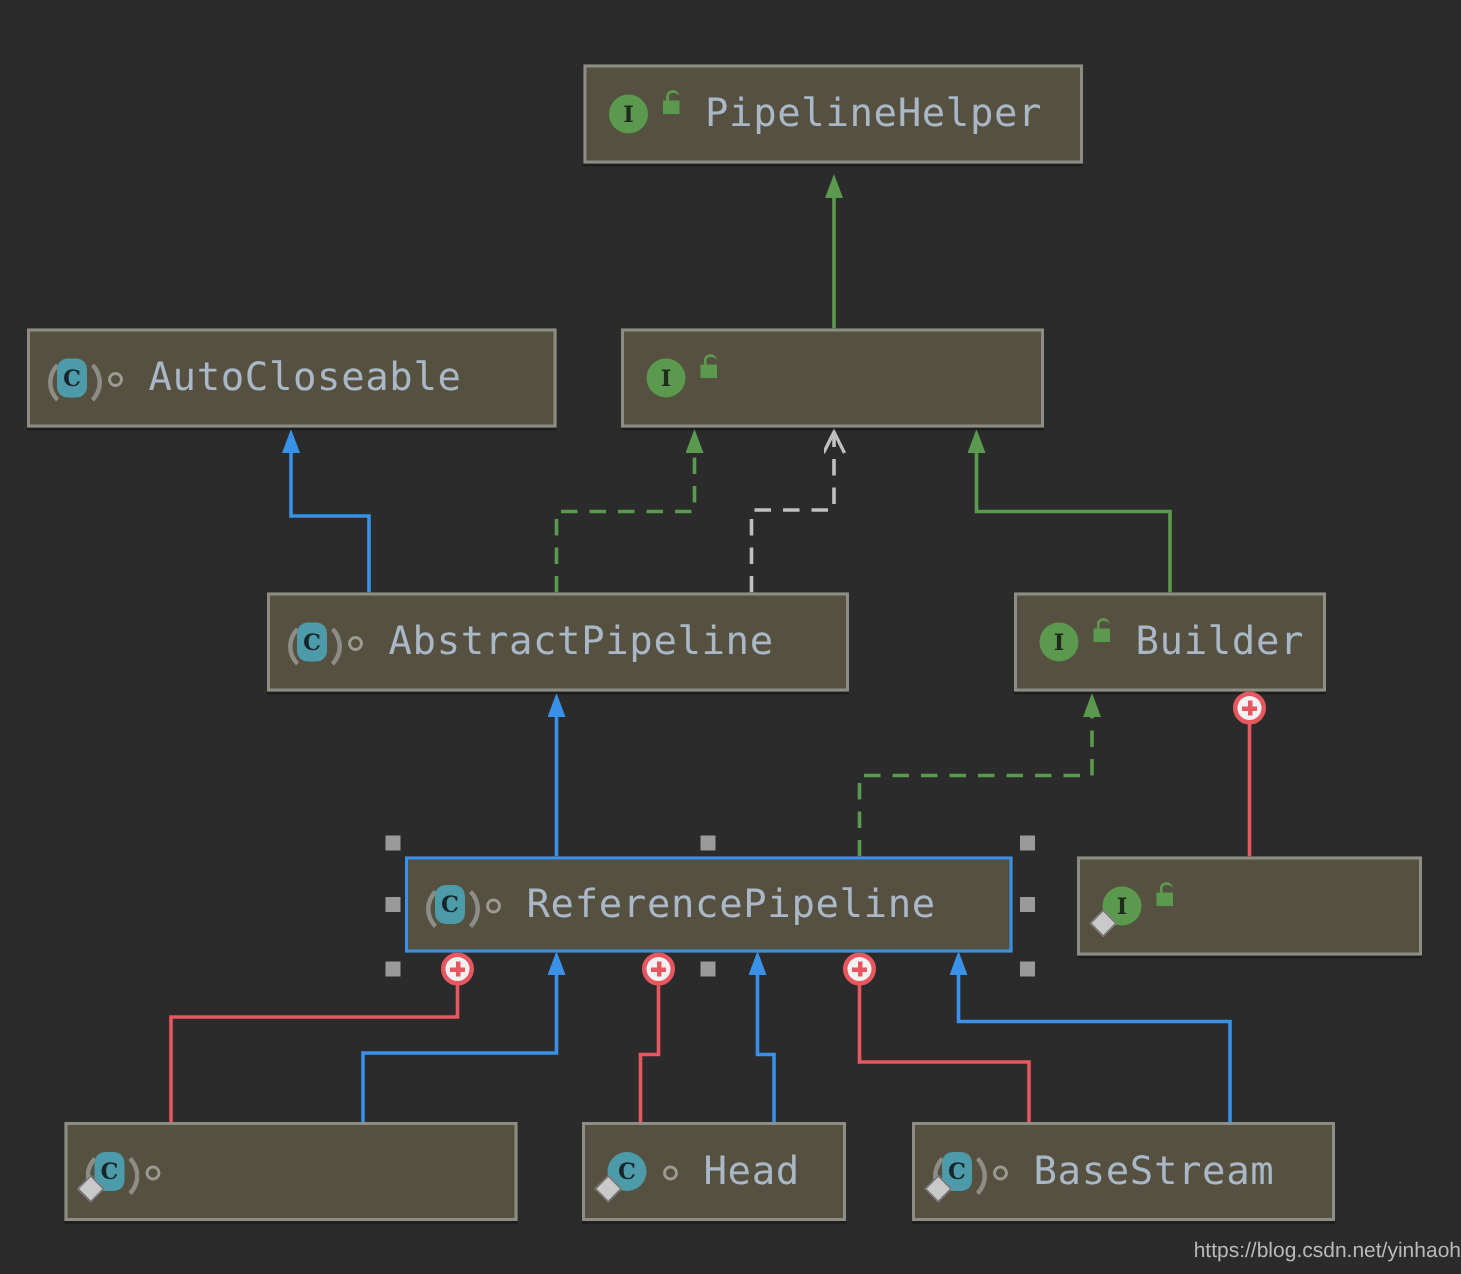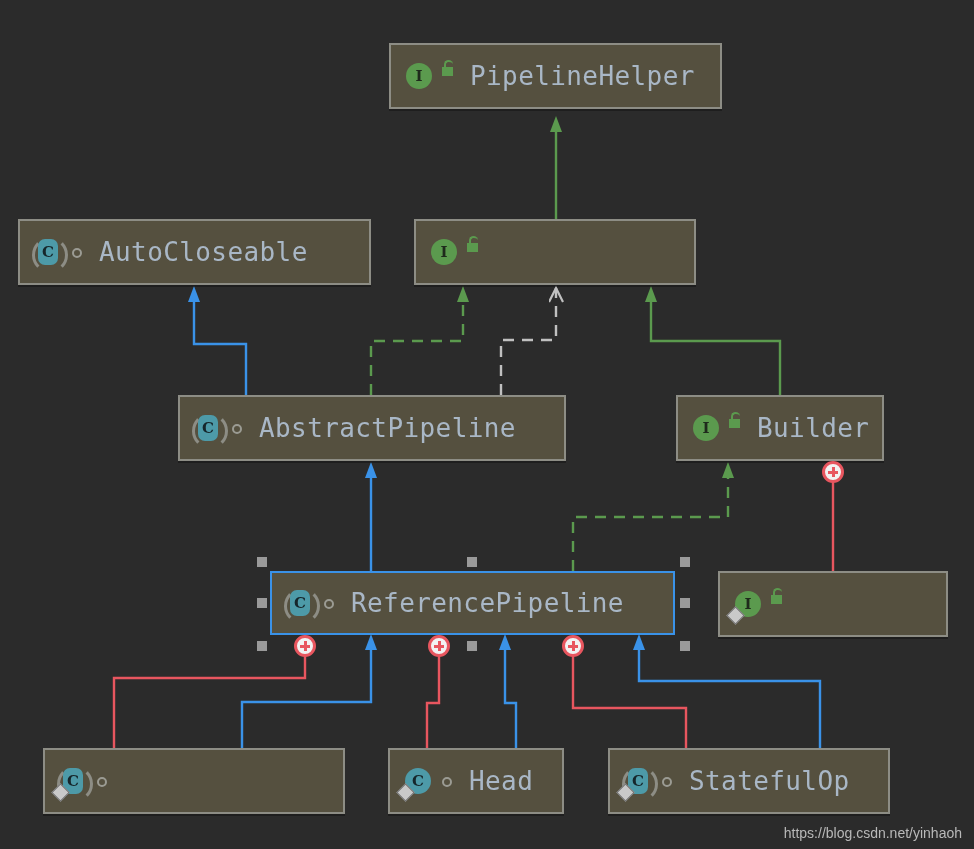--- a/index.html
+++ b/index.html
@@ -150,21 +150,21 @@
   }
   .plus-marker::before {
     left: 3px; top: 7px; width: 10px; height: 3px;
   }
   .plus-marker::after {
     left: 7px; top: 3px; width: 3px; height: 10px;
   }
 
   .watermark {
     position: absolute;
-    right: 12px;
+    right: 0;
     bottom: 8px;
     color: #b9b9b9;
     font-size: 14px;
     font-family: "Liberation Sans", sans-serif;
   }
 </style>
 </head>
 <body>
 
 <div id="canvas">
@@ -335,21 +335,21 @@
 
   <div class="node" style="left:608px; top:748px; width:282px; height:66px;">
     <span class="node-icon">
       <span class="g-arc"></span>
       <span class="g-circle cls">C</span>
       <span class="g-diamond"></span>
     </span>
     <span class="node-vis">
       <span class="g-dot"></span>
     </span>
-    <span class="node-label">StatefulOp</span>
+    <span class="node-label">BaseStream</span>
   </div>
 
   <div class="plus-marker" style="left:822px; top:461px;"></div>
   <div class="plus-marker" style="left:294px; top:635px;"></div>
   <div class="plus-marker" style="left:428px; top:635px;"></div>
   <div class="plus-marker" style="left:562px; top:635px;"></div>
 
   <div class="handle" style="left:257px; top:557px;"></div>
   <div class="handle" style="left:467px; top:557px;"></div>
   <div class="handle" style="left:680px; top:557px;"></div>

